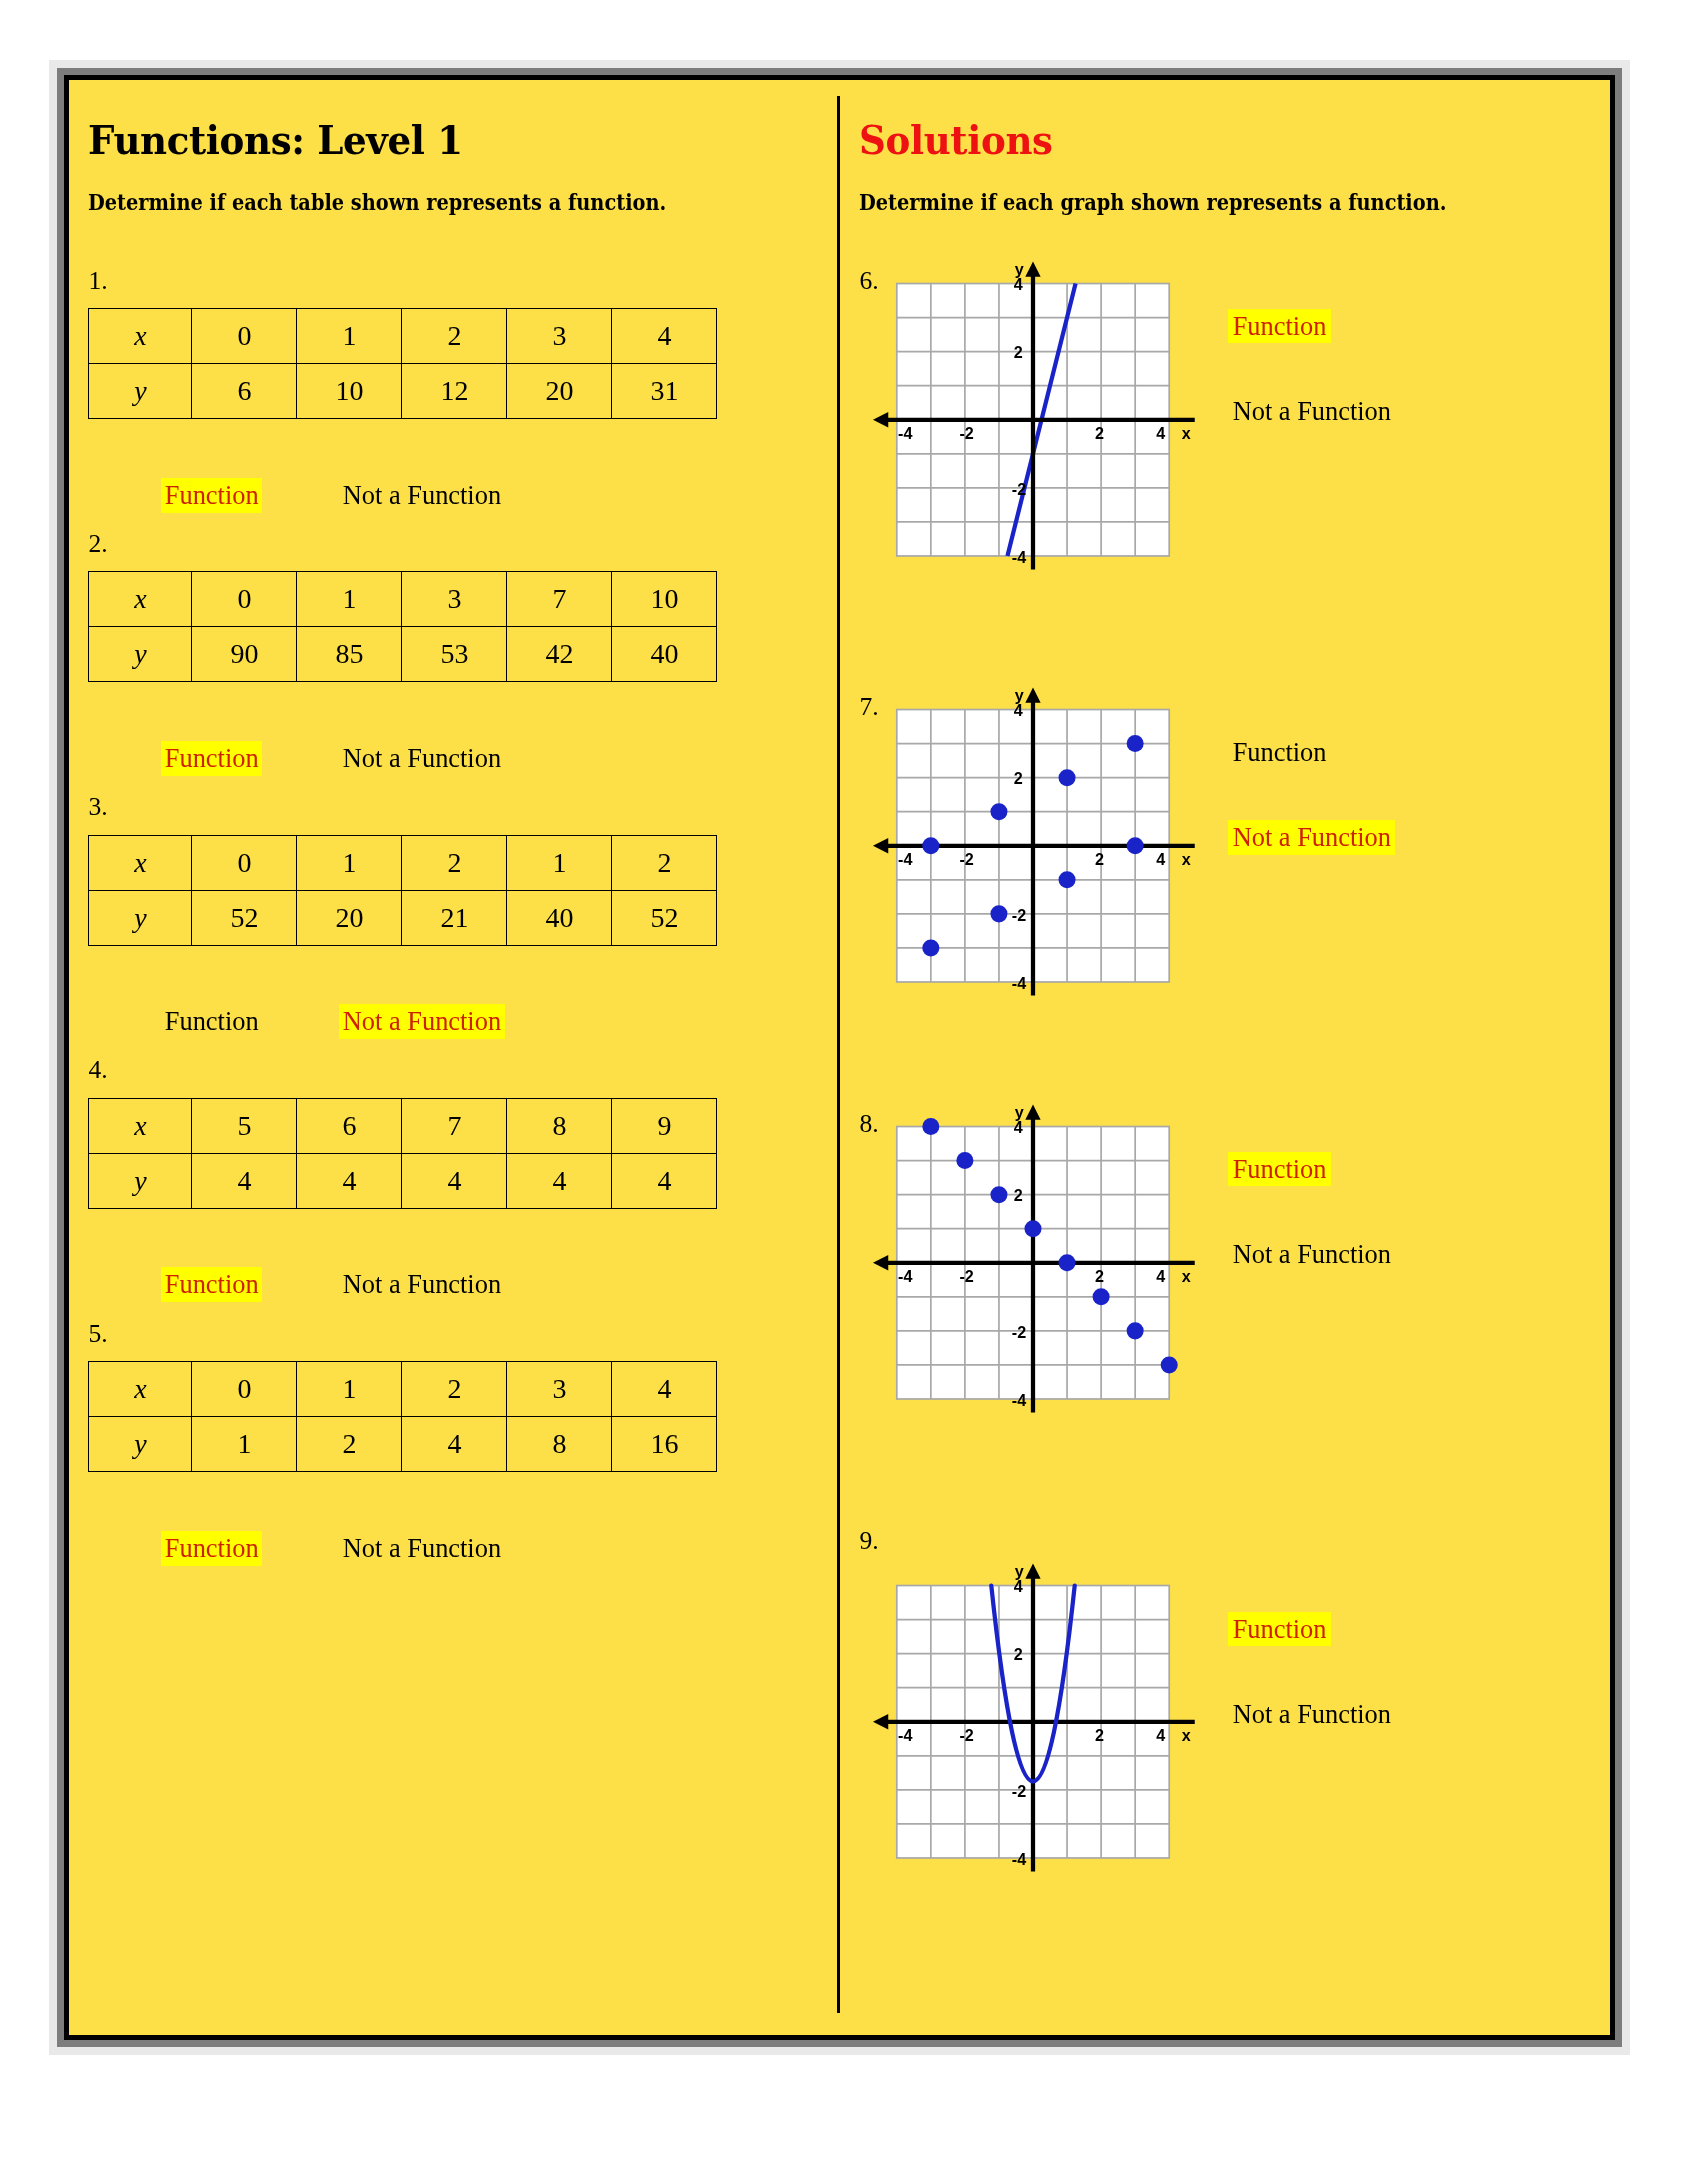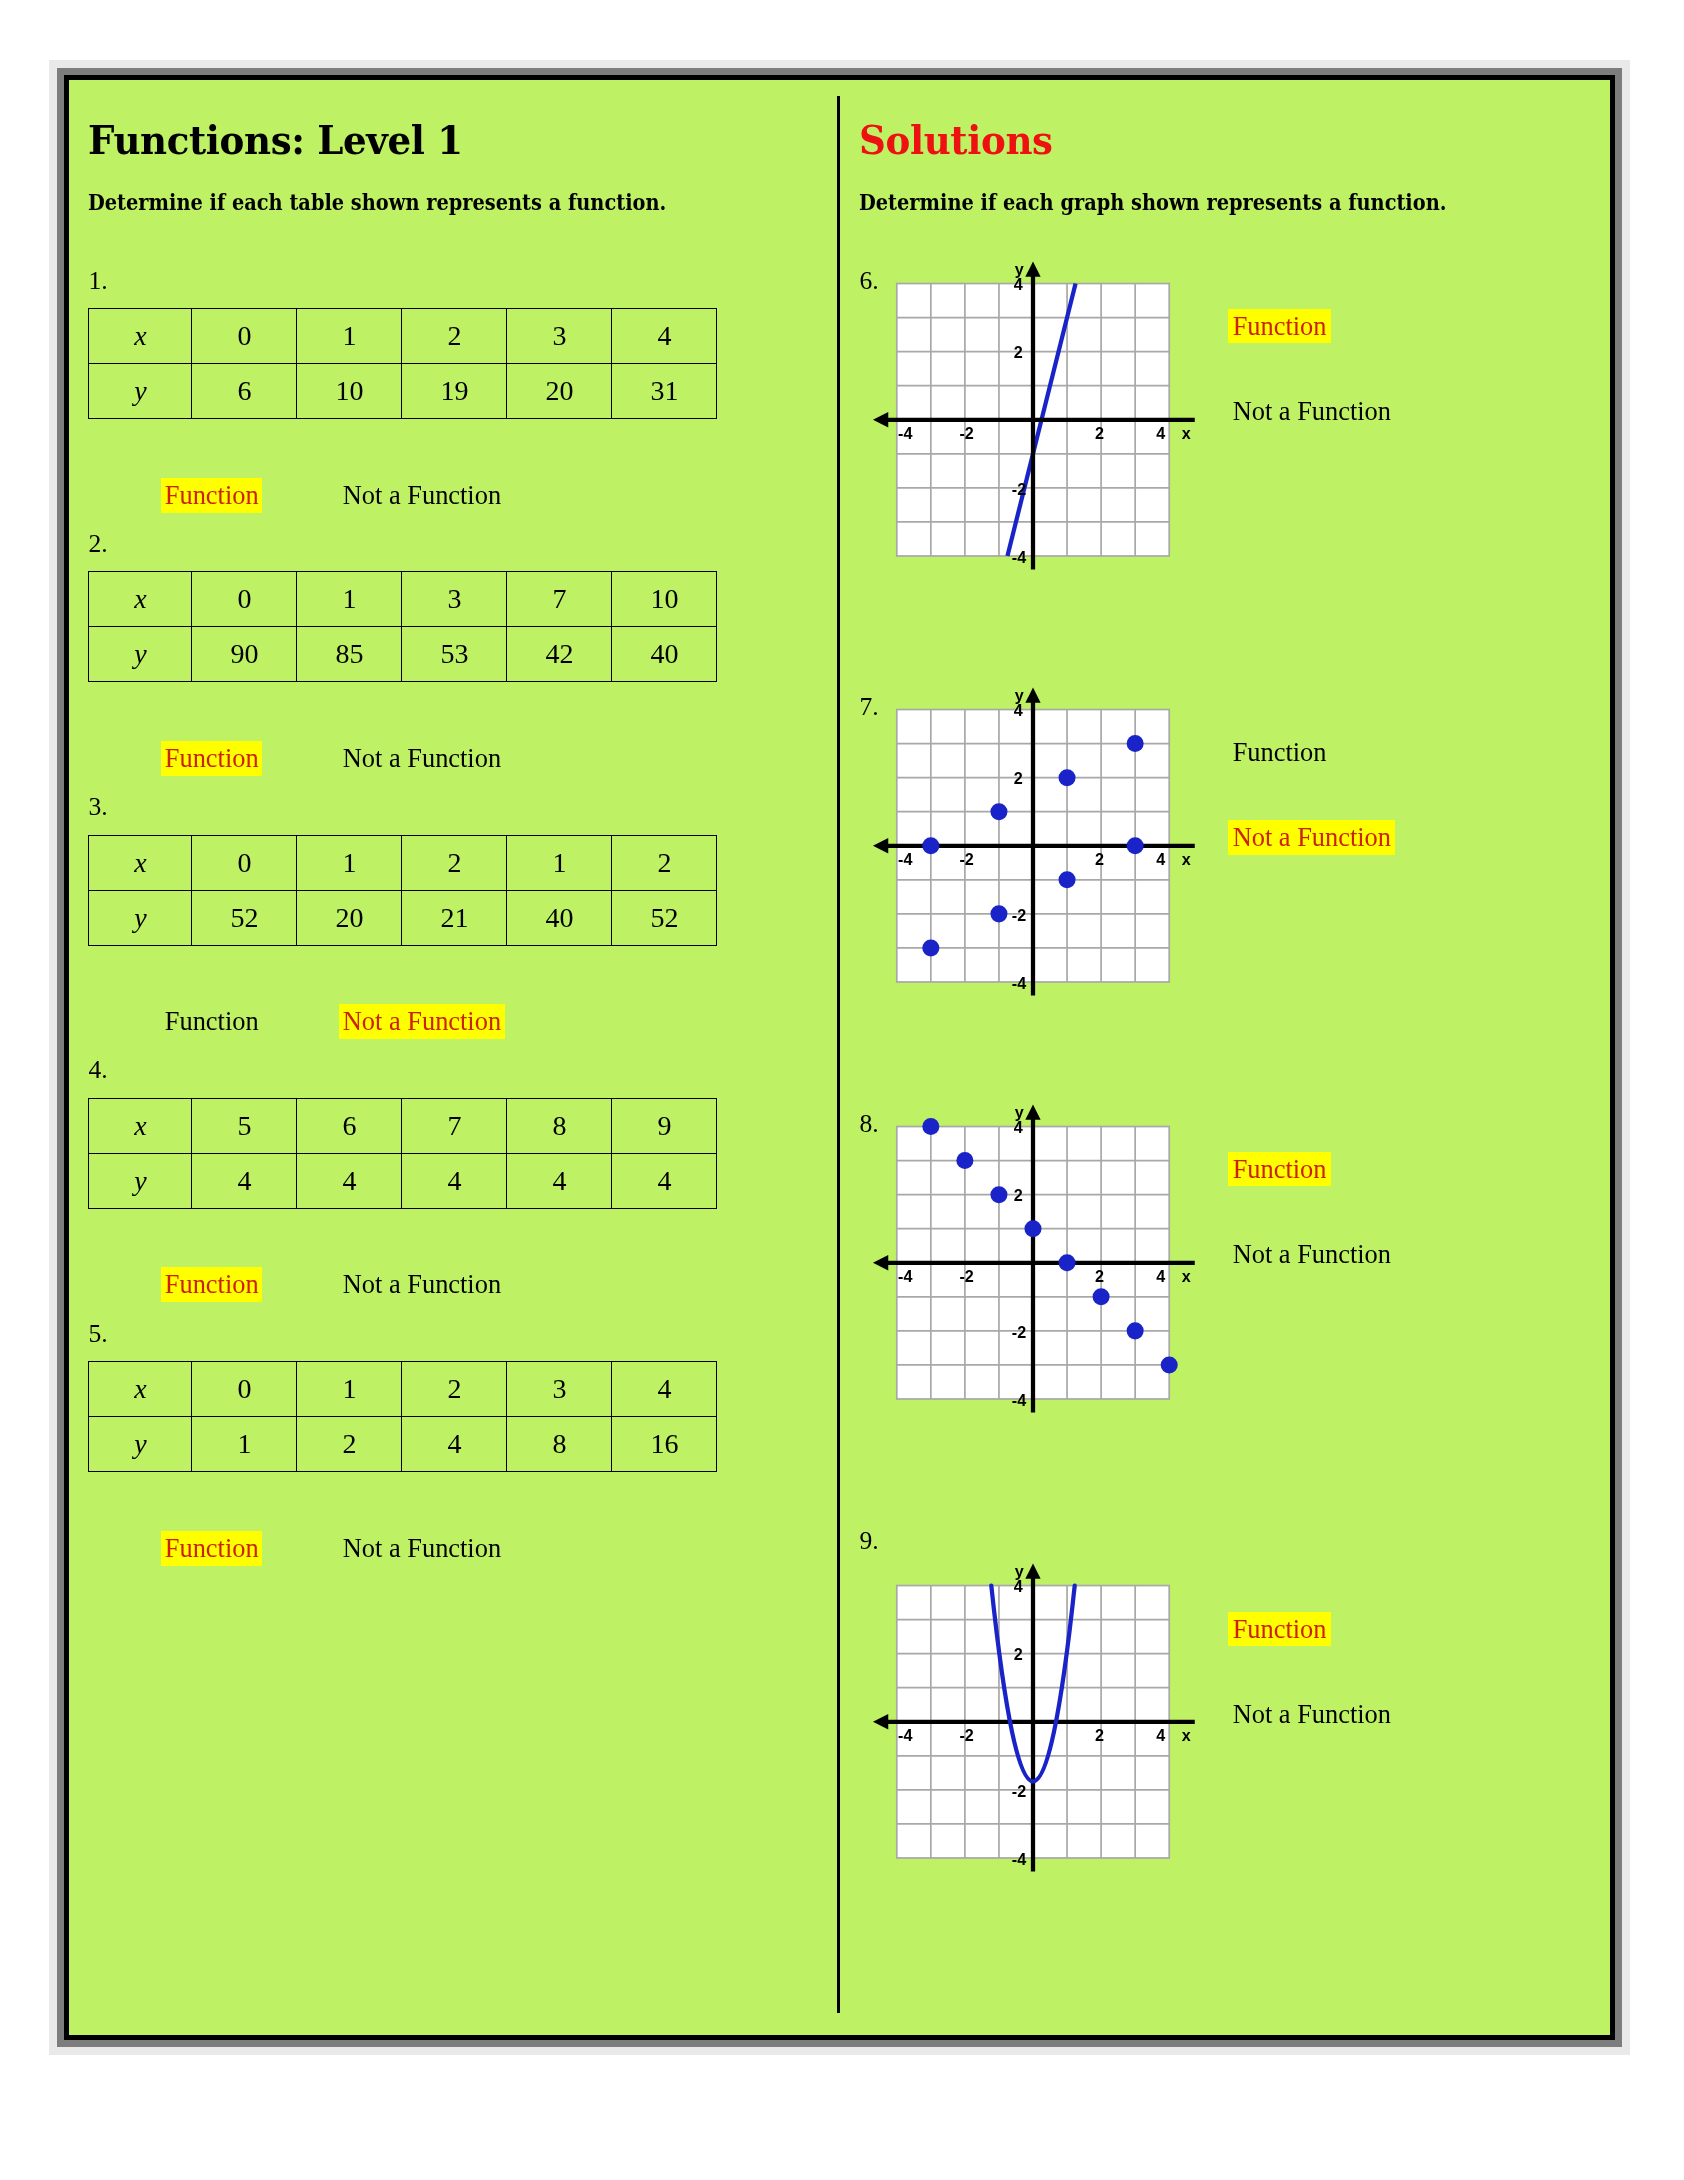--- a/index.html
+++ b/index.html
@@ -20,21 +20,21 @@
   }
   .sheet-mid{
     width:100%;height:100%;
     background:#7d7d7d;
     box-sizing:border-box;
     padding:7.7px;
   }
   .sheet{
     position:relative;
     width:100%;height:100%;
-    background:#bef264;
+    background:#fde047;
     border:5.1px solid #000;
     box-sizing:border-box;
     overflow:hidden;
   }
 
   .divider{
     position:absolute;
     left:768px;top:15.3px;
     width:2.6px;height:1917px;
     background:#000;
@@ -160,21 +160,21 @@
         <td>0</td>
         <td>1</td>
         <td>2</td>
         <td>3</td>
         <td>4</td>
       </tr>
       <tr>
         <td class="varcell">y</td>
         <td>6</td>
         <td>10</td>
-        <td>19</td>
+        <td>12</td>
         <td>20</td>
         <td>31</td>
       </tr>
     </tbody>
           </table>
     <div class="answers" style="left:19px;top:398px;">
       <span class="ans a hl">Function</span>
       <span class="ans b">Not a Function</span>
     </div>
 

